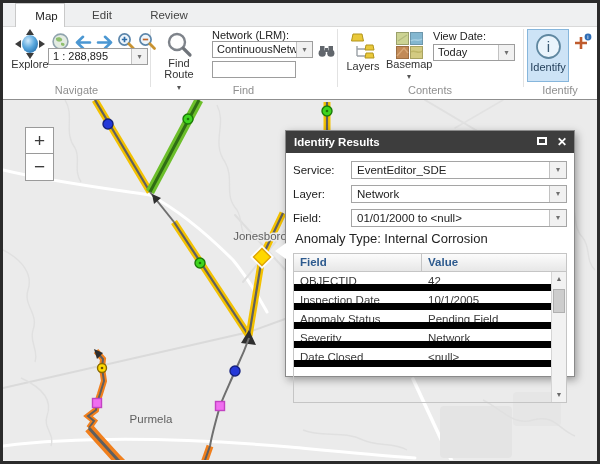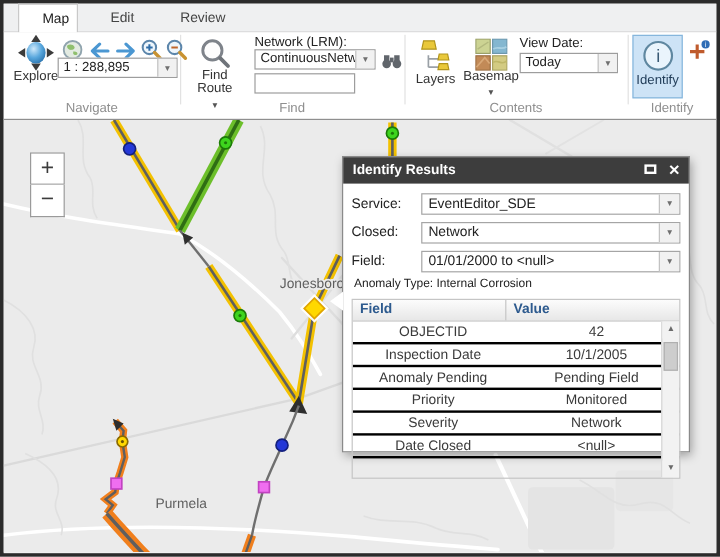--- a/index.html
+++ b/index.html
@@ -30,27 +30,27 @@
   .panel-notch{position:absolute;left:-11px;top:112px;width:0;height:0;border-top:8px solid transparent;border-bottom:8px solid transparent;border-right:11px solid #fff;}
   .panel-title{height:22px;background:#3d3d3d;color:#fff;font-size:11.5px;font-weight:bold;line-height:22px;padding-left:8px;position:relative;}
   .ttl-max{position:absolute;right:27px;top:6px;width:10px;height:8px;border:2px solid #fff;}
   .ttl-close{position:absolute;right:7px;top:0;color:#fff;font-size:12px;font-weight:bold;line-height:22px;}
   .panel-body{position:relative;padding:8px 7px 0 7px;}
   .prow{display:flex;margin-bottom:6px;align-items:center;}
   .prow .plabel{width:58px;font-size:11.5px;color:#222;}
   .prow .dd2{flex:1;display:flex;border:1px solid #a5a5a5;height:18px;background:#fff;gap:36px;}
   .dd2 .dd-text{flex:1;font-size:11.5px;color:#222;line-height:16px;padding:0 5px;white-space:nowrap;}
   .dd2 .dd-btn{width:17px;background:#f1f1f1;border-left:1px solid #c2c2c2;color:#707070;font-size:8px;line-height:16px;text-align:center;}
-  .ptype{font-size:10px;color:#222;margin:2px 0 7px 2px;}
+  .ptype{font-size:13px;color:#222;margin:2px 0 7px 2px;}
   .ptable{border:1px solid #c5c5c5;height:150px;overflow:hidden;position:relative;}
   .thead{display:flex;height:18px;background:linear-gradient(#fcfcfc,#e7e7e7);border-bottom:1px solid #c5c5c5;}
   .th{font-size:11.5px;font-weight:bold;color:#2d5a8e;line-height:17px;padding-left:6px;}
   .th.f{width:128px;border-right:1px solid #c5c5c5;}
   .th.v{flex:1;}
-  .trow{display:flex;height:19px;border-bottom:2px solid #000000;text-align:center;}
+  .trow{display:flex;height:19px;border-bottom:7px solid #000000;}
   .td{font-size:11.5px;color:#3a3a3a;line-height:18px;padding-left:6px;white-space:nowrap;overflow:hidden;}
   .td.f{width:128px;}
   .td.v{flex:1;}
   .scrollbar{position:absolute;right:0;top:18px;bottom:0;width:15px;background:#f2f2f2;border-left:1px solid #d5d5d5;}
   .sb-up,.sb-dn{position:absolute;left:0;width:14px;height:14px;background:#f2f2f2;color:#6a6a6a;font-size:7px;text-align:center;line-height:14px;}
   .sb-up{top:0;}
   .sb-dn{bottom:0;}
   .sb-thumb{position:absolute;left:1px;top:17px;width:12px;height:24px;background:#cdcdcd;border:1px solid #b0b0b0;}
 </style>
 </head>
@@ -283,21 +283,21 @@
       </div>
       <div class="panel-body">
         <div class="prow">
           <div class="plabel">Service:</div>
           <div class="dd2">
             <div class="dd-text">EventEditor_SDE</div>
             <div class="dd-btn">▾</div>
           </div>
         </div>
         <div class="prow">
-          <div class="plabel">Closed:</div>
+          <div class="plabel">Layer:</div>
           <div class="dd2">
             <div class="dd-text">Network</div>
             <div class="dd-btn">▾</div>
           </div>
         </div>
         <div class="prow" style="margin-bottom:4px;">
           <div class="plabel">Field:</div>
           <div class="dd2">
             <div class="dd-text">01/01/2000 to &lt;null&gt;</div>
             <div class="dd-btn">▾</div>
@@ -312,26 +312,22 @@
           </div>
           <div class="trow">
             <div class="td f">OBJECTID</div>
             <div class="td v">42</div>
           </div>
           <div class="trow">
             <div class="td f">Inspection Date</div>
             <div class="td v">10/1/2005</div>
           </div>
           <div class="trow">
-            <div class="td f">Anomaly Pending</div>
+            <div class="td f">Anomaly Status</div>
             <div class="td v">Pending Field</div>
-          </div>
-          <div class="trow">
-            <div class="td f">Priority</div>
-            <div class="td v">Monitored</div>
           </div>
           <div class="trow">
             <div class="td f">Severity</div>
             <div class="td v">Network</div>
           </div>
           <div class="trow">
             <div class="td f">Date Closed</div>
             <div class="td v">&lt;null&gt;</div>
           </div>
           <div class="scrollbar">

